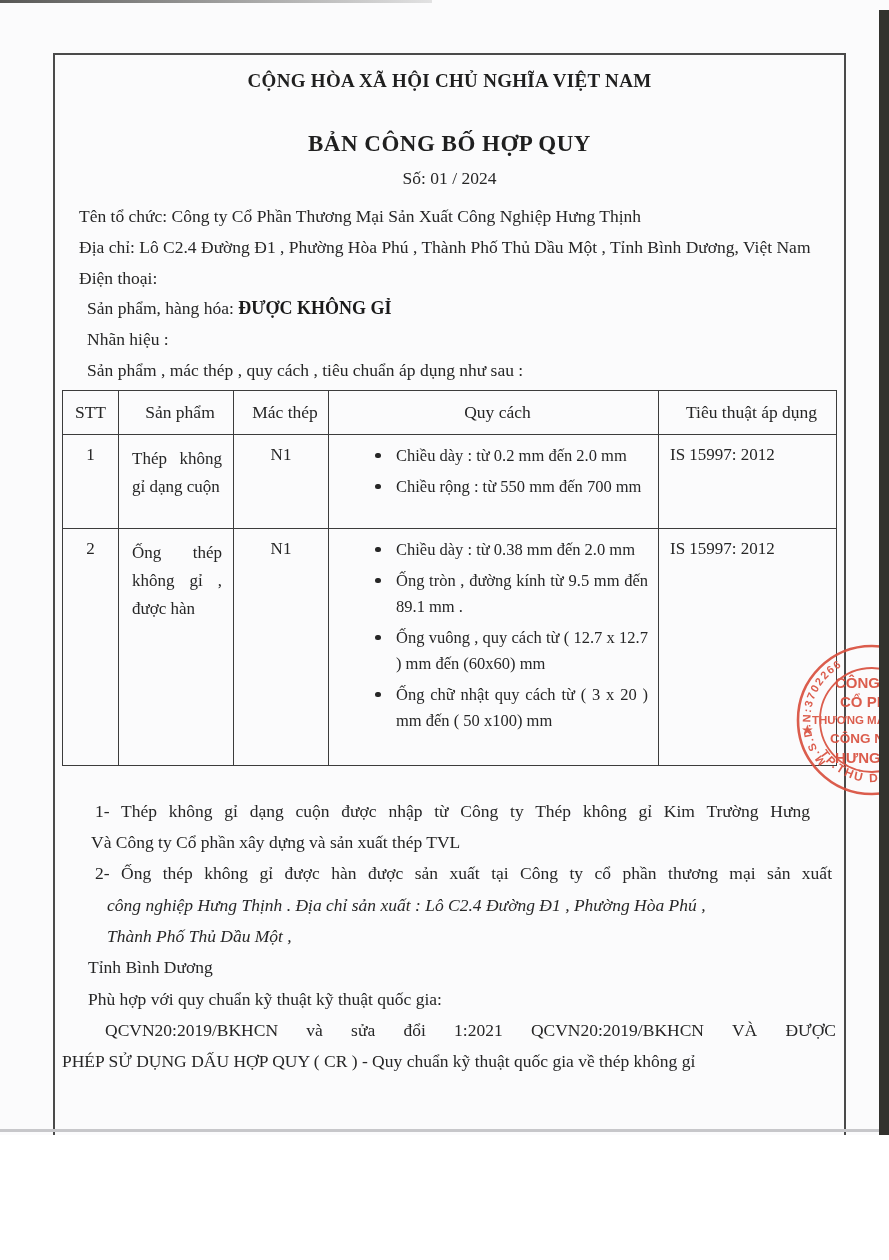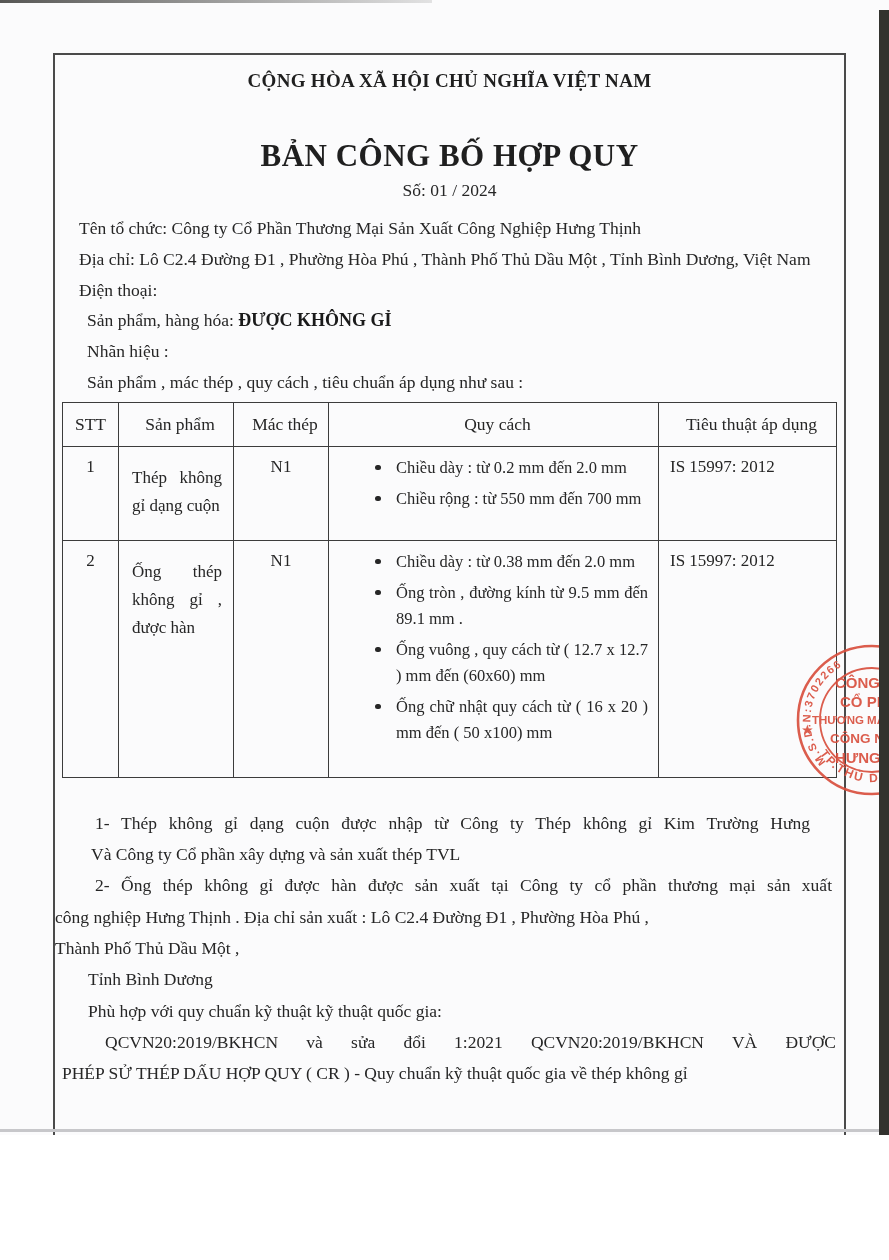--- a/index.html
+++ b/index.html
@@ -37,21 +37,21 @@
     background:transparent;
   }
   .center{text-align:center;}
   .nat-title{
     margin-top:14px;font-size:19px;font-weight:bold;
     line-height:24px;color:#1f1f1f;letter-spacing:.3px;
   }
   .motto{margin-top:5px;font-size:17.5px;font-weight:bold;line-height:24px;color:#1f1f1f;}
   .motto-underlined{border-bottom:2px solid #2e2e2e;padding:0 3px 2px 14px;}
   .doc-title{
-    margin-top:48px;font-size:31px;font-weight:bold;line-height:30px;
+    margin-top:36px;font-size:23px;font-weight:bold;line-height:30px;
     color:#1f1f1f;letter-spacing:.5px;
   }
   .doc-number{margin-top:6px;font-size:17.5px;line-height:26px;}
   .para{
     font-size:17.5px;line-height:30.8px;
     margin:0 30px 0 24px;text-align:justify;
   }
   .para.first{margin-top:10px;}
   .para.indent{margin-left:32px;}
   .bold{font-weight:bold;font-size:18px;color:#1a1a1a;}
@@ -70,39 +70,39 @@
     border:1.5px solid #3c3c3c;
     vertical-align:top;
     font-weight:normal;
   }
   table.spec thead tr{height:44px;}
   table.spec th{vertical-align:middle;text-align:center;padding:2px 4px 2px 12px;font-size:17.5px;}
   table.spec th.th-stt{text-align:center;padding-left:4px;}
   tr.row1{height:94px;}
   tr.row2{height:237px;}
   td.c-stt, td.c-mt{text-align:center;padding-top:10px;}
-  td.c-sp{padding:17px 11px 8px 13px;text-align:justify;line-height:28px;}
+  td.c-sp{padding:10px 11px 8px 13px;text-align:justify;line-height:28px;}
   td.c-tc{padding:10px 6px 8px 11px;}
   td.c-qc{padding:8px 10px 8px 0;}
   td.c-qc ul{margin:0;padding:0 0 0 42px;list-style:none;}
   td.c-qc li{
     position:relative;padding-left:25px;line-height:26px;
     text-align:justify;font-size:16.5px;
   }
   td.c-qc li + li{margin-top:5px;}
   td.c-qc li::before{
     content:"";position:absolute;left:4px;top:10px;
     width:5.5px;height:5.5px;border-radius:50%;background:#262626;
   }
   
   .notes{margin-top:30px;font-size:17.5px;}
   .nline{line-height:31.3px;margin-right:34px;}
   .n-hang{margin-left:40px;}
   .n-out{margin-left:36px;}
-  .n-cont{}
+  .n-cont{margin-left:52px;font-style:italic;}
   .n-prov{margin-left:33px;}
   .n-conf1{margin-left:50px;margin-right:8px;}
   .n-conf2{margin-left:7px;margin-right:30px;}
   .n-w{margin-right:12px;}
   .stretch{text-align:justify;text-align-last:justify;}
   
   svg.stamp{
     position:absolute;left:782px;top:630px;
     z-index:4;opacity:.92;
   }
@@ -165,38 +165,38 @@
         </tr>
         <tr class="row2">
           <td class="c-stt">2</td>
           <td class="c-sp">Ống thép không gỉ , được hàn</td>
           <td class="c-mt">N1</td>
           <td class="c-qc">
             <ul>
                 <li>Chiều dày : từ 0.38 mm đến 2.0 mm</li>
                 <li>Ống tròn , đường kính từ 9.5 mm đến 89.1 mm .</li>
                 <li>Ống vuông , quy cách từ ( 12.7 x 12.7 ) mm đến (60x60) mm</li>
-                <li>Ống chữ nhật quy cách từ ( 16 x 20 ) mm đến ( 50 x100) mm</li>
+                <li>Ống chữ nhật quy cách từ ( 3 x 20 ) mm đến ( 50 x100) mm</li>
               </ul>
           </td>
           <td class="c-tc">IS 15997: 2012</td>
         </tr>
       </tbody>
     </table>
 
     <div class="notes">
       <div class="nline n-hang stretch">1-  Thép không gỉ dạng cuộn được nhập từ Công ty Thép không gỉ Kim Trường Hưng</div>
       <div class="nline n-out">Và Công ty Cổ phần xây dựng và sản xuất thép TVL</div>
       <div class="nline n-hang n-w stretch">2-  Ống thép không gỉ được hàn được sản xuất tại Công ty cổ phần thương mại sản xuất</div>
       <div class="nline n-cont">công nghiệp Hưng Thịnh . Địa chỉ sản xuất : Lô C2.4 Đường Đ1 , Phường Hòa Phú ,</div>
       <div class="nline n-cont">Thành Phố Thủ Dầu Một ,</div>
       <div class="nline n-prov">Tỉnh Bình Dương</div>
       <div class="nline n-prov">Phù hợp với quy chuẩn kỹ thuật kỹ thuật quốc gia:</div>
       <div class="nline n-conf1 stretch">QCVN20:2019/BKHCN và sửa đổi 1:2021 QCVN20:2019/BKHCN VÀ ĐƯỢC</div>
-      <div class="nline n-conf2">PHÉP SỬ THÉP DẤU HỢP QUY ( CR ) -  Quy chuẩn kỹ thuật quốc gia về thép không gỉ</div>
+      <div class="nline n-conf2">PHÉP SỬ DỤNG DẤU HỢP QUY ( CR ) -  Quy chuẩn kỹ thuật quốc gia về thép không gỉ</div>
     </div>
 
   </div>
 
   <svg class="stamp" width="180" height="180" viewBox="0 0 180 180">
     <circle cx="90" cy="90" r="74" fill="none" stroke="#d9503f" stroke-width="2.6"></circle>
     <circle cx="90" cy="90" r="52" fill="none" stroke="#d9503f" stroke-width="1.8"></circle>
     <defs>
       <path id="arcTop" d="M 50.1 137.5 A 62 62 0 1 1 137.5 50.1" fill="none"></path>
       <path id="arcBottom" d="M 36.3 121 A 62 62 0 0 0 148.3 111.2" fill="none"></path>

